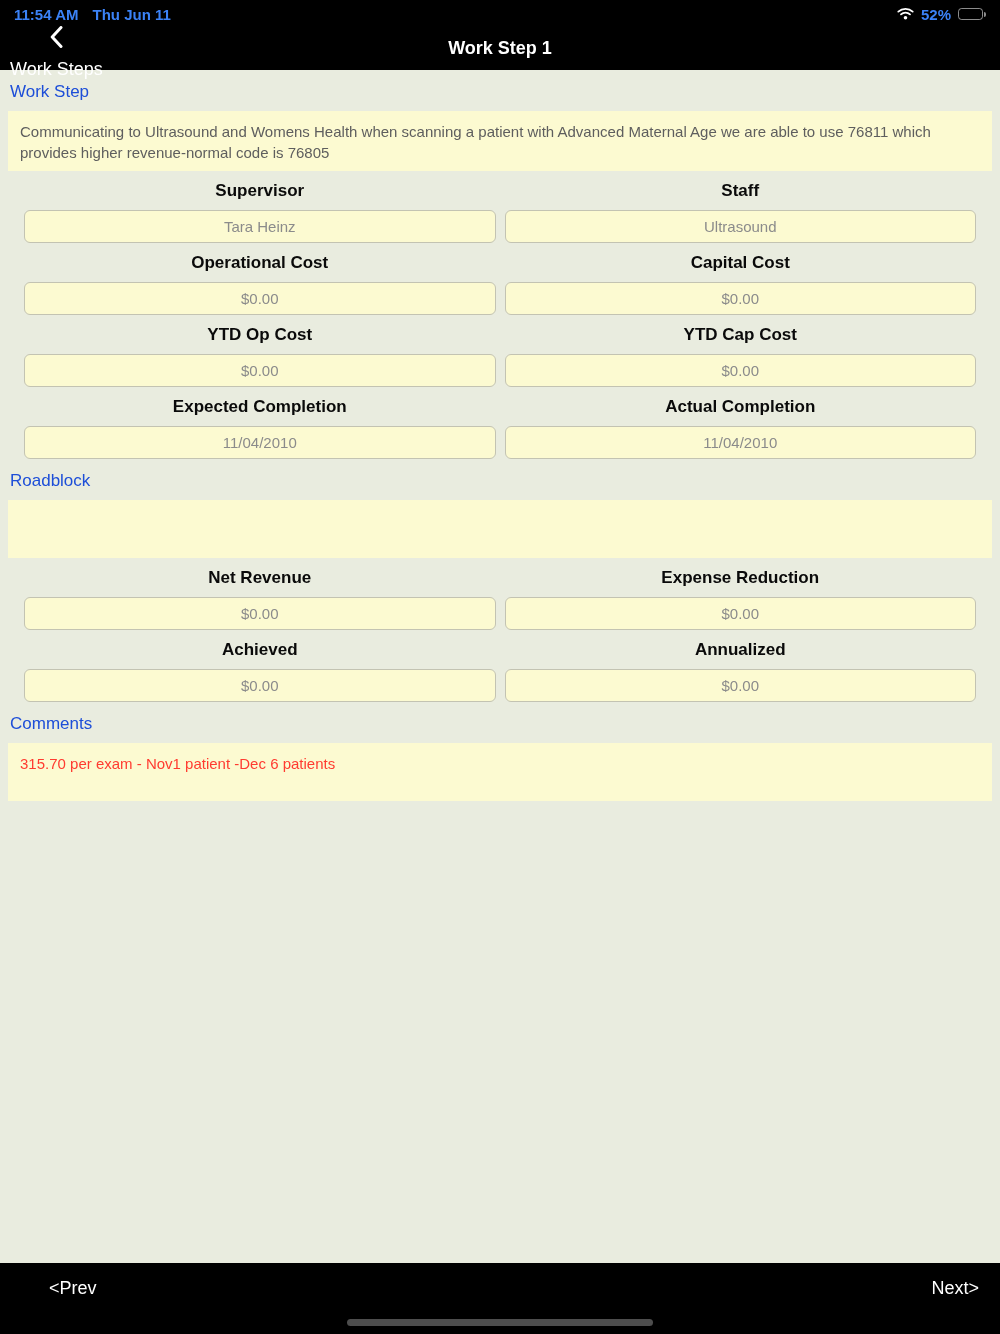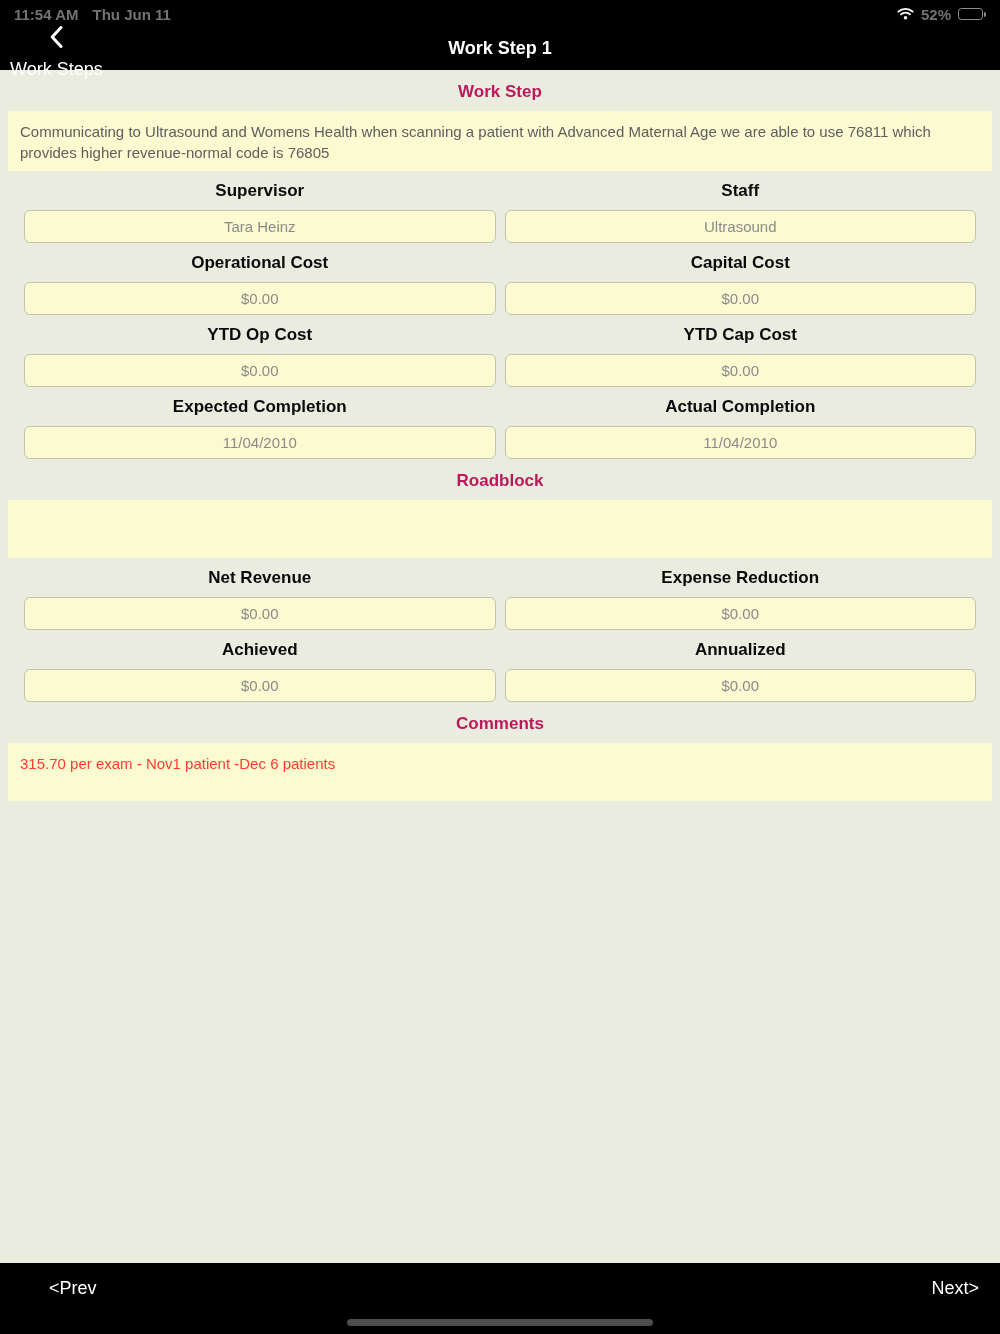--- a/index.html
+++ b/index.html
@@ -8,21 +8,21 @@
   .screen {
     width: 1000px; height: 1334px;
     margin: 0 auto;
     background: #e9ecdf;
     display: flex; flex-direction: column;
     overflow: hidden;
     position: relative;
   }
   
   .statusbar {
-    height: 26px; background: #000; color: #737373;
+    height: 26px; background: #000; color: #3b82f6;
     display: flex; align-items: center; justify-content: space-between;
     padding: 2px 14px 0 14px;
     font-size: 15px; font-weight: bold;
     flex: 0 0 auto;
   }
   .statusbar-left { display: flex; gap: 14px; align-items: center; }
   .statusbar-right { display: flex; gap: 7px; align-items: center; font-weight: bold; }
   .battery { display: flex; align-items: center; }
   .battery-body {
     width: 25px; height: 12px;
@@ -47,23 +47,22 @@
     font-size: 18px; font-family: inherit; cursor: pointer; flex-direction: column;
   }
   .nav-title {
     position: absolute; left: 0; right: 0; top: 0; height: 44px;
     display: flex; align-items: center; justify-content: center;
     font-size: 18px; font-weight: bold;
   }
   
   .content { flex: 1 1 auto; display: flex; flex-direction: column; }
   .section-label {
-    font-size: 17px; font-weight: bold; color: #be185d;
+    font-size: 17px; font-weight: normal; color: #1d4ed8;
     margin: 12px 10px 9px 10px;
-    text-align: center;
   }
   .bigbox {
     display: block; width: 984px; margin: 0 8px;
     background: #fcfad1; border: none; outline: none; resize: none;
     font-family: "Liberation Sans", "DejaVu Sans", sans-serif;
     font-size: 15px; color: #5e5e5e; line-height: 1.4;
     padding: 10px 12px;
   }
   .bigbox.h60 { height: 60px; }
   .bigbox.h66 { height: 58px; }

